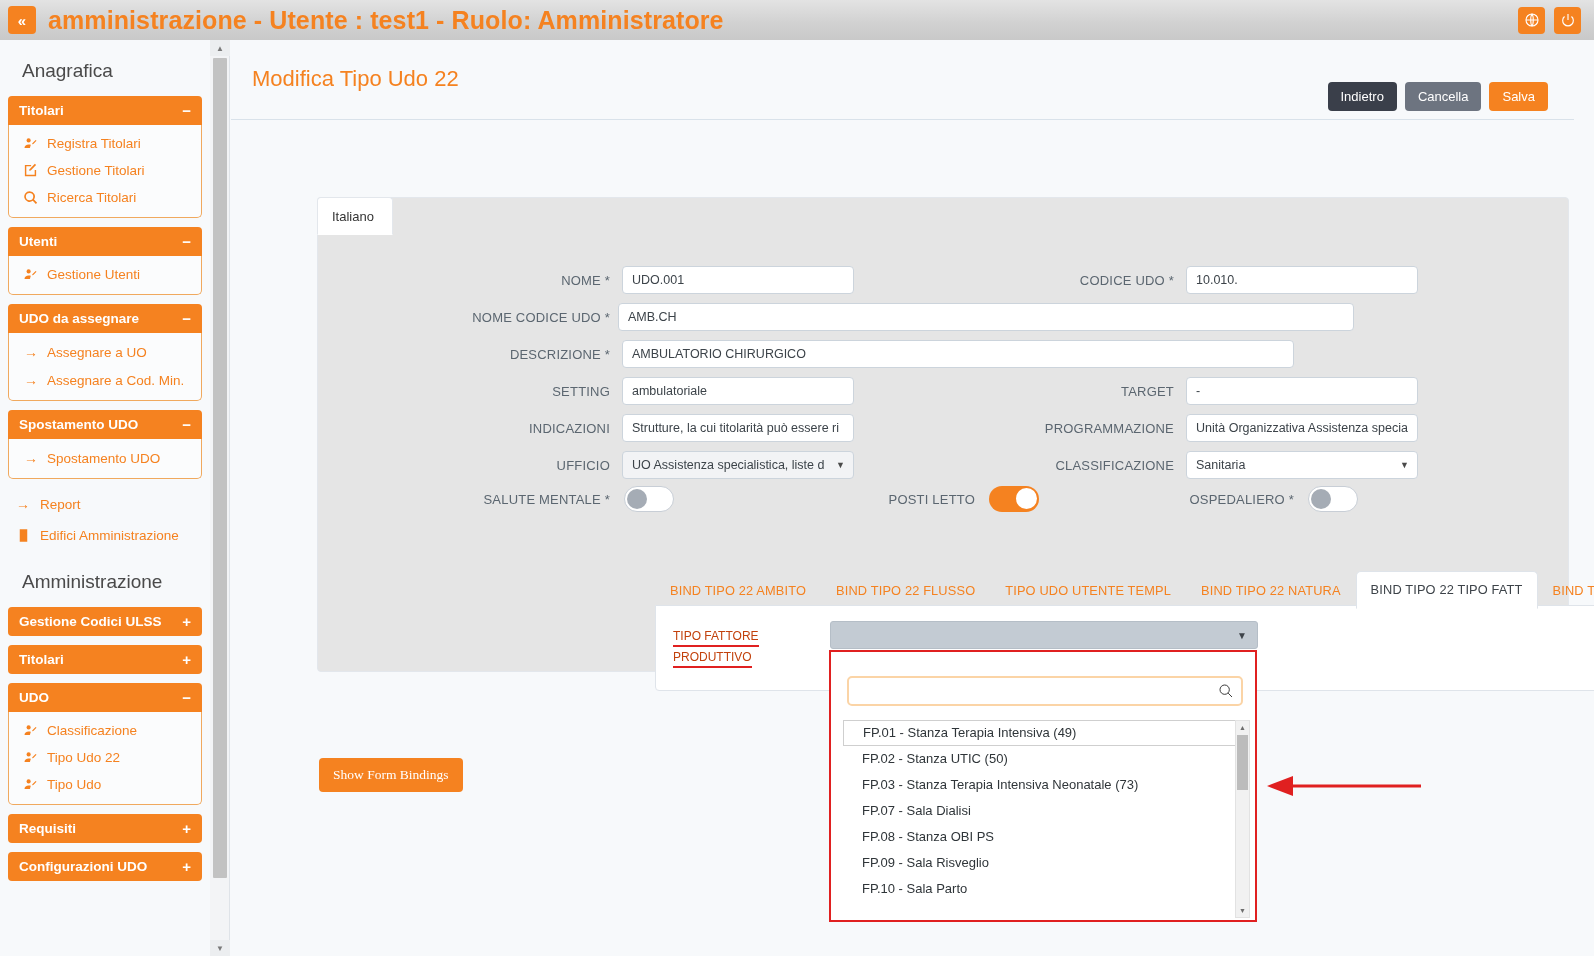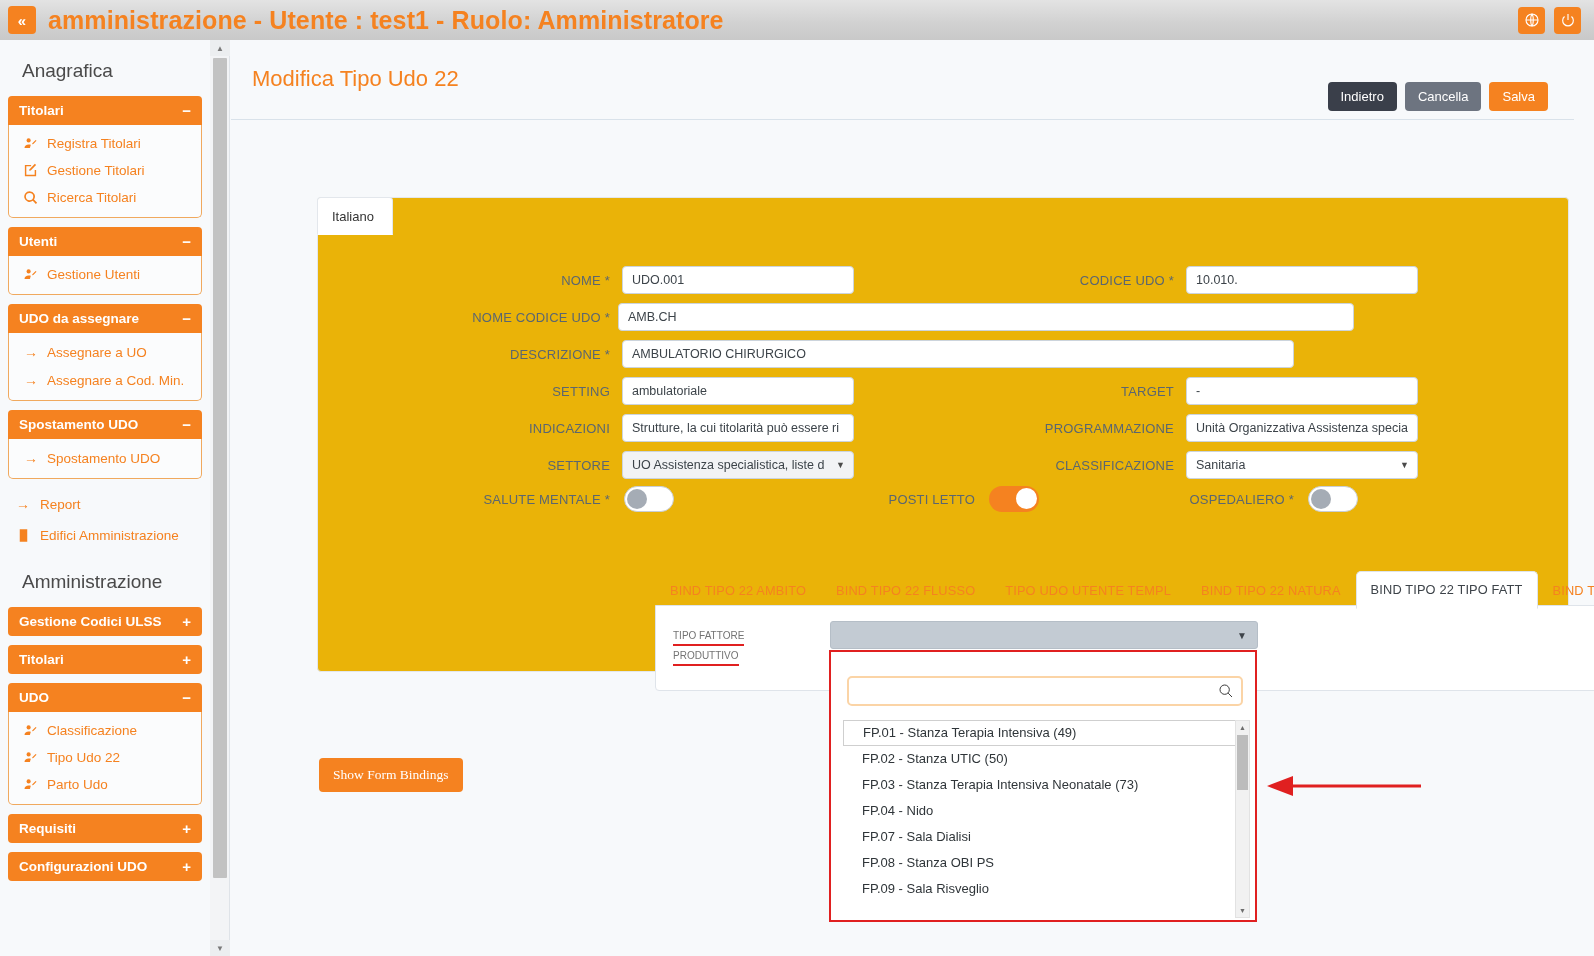--- a/index.html
+++ b/index.html
@@ -100,21 +100,21 @@
   .btn-dark { background: #3a3f4a; }
   .btn-grey { background: #6d7480; }
   .btn-orange { background: #f58220; }
   .head-rule {
     position: absolute; left: 0; right: 20px; top: 79px; height: 1px; background: #d9e2ea;
   }
 
   
   .form-card {
     position: absolute; left: 86px; top: 157px; width: 1252px; height: 475px;
-    background: #eab308; border: 1px solid #e3e7ec; border-radius: 4px;
+    background: #e5e5e5; border: 1px solid #e3e7ec; border-radius: 4px;
   }
   .lang-tab {
     position: absolute; left: -1px; top: -1px; min-width: 76px; height: 38px;
     background: #fff; border: 1px solid #e3e7ec; border-bottom: 1px solid #fff;
     border-radius: 4px 4px 0 0; display: flex; align-items: center;
     padding: 0 14px; font-size: 13px; color: #333; cursor: pointer;
   }
   .row { position: absolute; display: flex; align-items: center; }
   .flabel {
     font-size: 13px; color: #5b6670; text-align: right; letter-spacing: .2px;
@@ -163,21 +163,21 @@
   .tab.active {
     color: #3d4349; background: #fff;
     border: 1px solid #dfe4ea; border-bottom: 1px solid #fff;
     border-radius: 5px 5px 0 0; position: relative; z-index: 3;
   }
   .tab-panel {
     position: absolute; left: 424px; top: 565px; width: 1038px; height: 86px;
     background: #fff; border: 1px solid #dfe4ea; border-radius: 0 4px 4px 4px;
   }
   .tfp-label {
-    position: absolute; left: 17px; top: 20px; font-size: 10px; color: #737373;
+    position: absolute; left: 17px; top: 20px; font-size: 12px; color: #c2410c;
     line-height: 20px; width: 120px;
   }
   .tfp-label span {
     border-bottom: 2px solid #e02020; display: inline-block; line-height: 17px;
   }
   .tfp-select {
     position: absolute; left: 174px; top: 15px; width: 428px; height: 28px;
     background: #c3cbd3; border: 1px solid #b5bec7; border-radius: 3px; cursor: pointer;
   }
   .tfp-select .car {
@@ -386,21 +386,21 @@
               <path d="M21.6 7.6l-1.4-1.4-5.2 5.2-.4 1.9 1.9-.4z"></path>
             </svg>
           <span>Tipo Udo 22</span>
         </div>
         <div class="side-item">
           <svg viewBox="0 0 24 24">
               <circle cx="9" cy="7" r="3.3"></circle>
               <path d="M2.4 19c0-3.6 2.9-5.6 6.6-5.6 1.3 0 2.5.25 3.5.7L11 19z"></path>
               <path d="M21.6 7.6l-1.4-1.4-5.2 5.2-.4 1.9 1.9-.4z"></path>
             </svg>
-          <span>Parto Udo</span>
+          <span>Tipo Udo</span>
         </div>
       </div>
     </div>
 
     <div class="grp">
       <div class="grp-head">
         <span>Requisiti</span>
         <span class="sign">+</span>
       </div>
     </div>
@@ -458,21 +458,21 @@
       </div>
 
       <div class="row" style="left:0; top:216px; width:100%;">
         <div class="flabel" style="width:292px;">INDICAZIONI</div>
         <input class="finput" style="width: 232px; margin-left: 12px;" value="Strutture, la cui titolarità può essere ri">
         <div class="flabel" style="width:320px;">PROGRAMMAZIONE</div>
         <input class="finput" style="width: 232px; margin-left: 12px;" value="Unità Organizzativa Assistenza specia">
       </div>
 
       <div class="row" style="left:0; top:253px; width:100%;">
-        <div class="flabel" style="width:292px;">SETTORE</div>
+        <div class="flabel" style="width:292px;">UFFICIO</div>
         <div class="fselect" style="width:232px; margin-left:12px;">
           <span>UO Assistenza specialistica, liste d</span>
           <span class="car">▼</span>
         </div>
         <div class="flabel" style="width:320px;">CLASSIFICAZIONE</div>
         <div class="fselect" style="width:232px; margin-left:12px; background:#fff;">
           <span>Sanitaria</span>
           <span class="car">▼</span>
         </div>
       </div>
@@ -522,21 +522,20 @@
           <svg viewBox="0 0 24 24">
               <circle cx="10" cy="10" r="7"></circle>
               <path d="M15.2 15.2L21 21"></path>
             </svg>
         </span>
       </div>
       <div class="dd-list">
         <div class="dd-opt hl">FP.01 - Stanza Terapia Intensiva (49)</div>
         <div class="dd-opt">FP.02 - Stanza UTIC (50)</div>
         <div class="dd-opt">FP.03 - Stanza Terapia Intensiva Neonatale (73)</div>
-        <div class="dd-opt">FP.04 - Nido</div>
         <div class="dd-opt">FP.07 - Sala Dialisi</div>
         <div class="dd-opt">FP.08 - Stanza OBI PS</div>
         <div class="dd-opt">FP.09 - Sala Risveglio</div>
         <div class="dd-opt">FP.10 - Sala Parto</div>
       </div>
       <div class="dd-scroll">
         <div class="up">▲</div>
         <div class="thumb"></div>
         <div class="dn">▼</div>
       </div>

